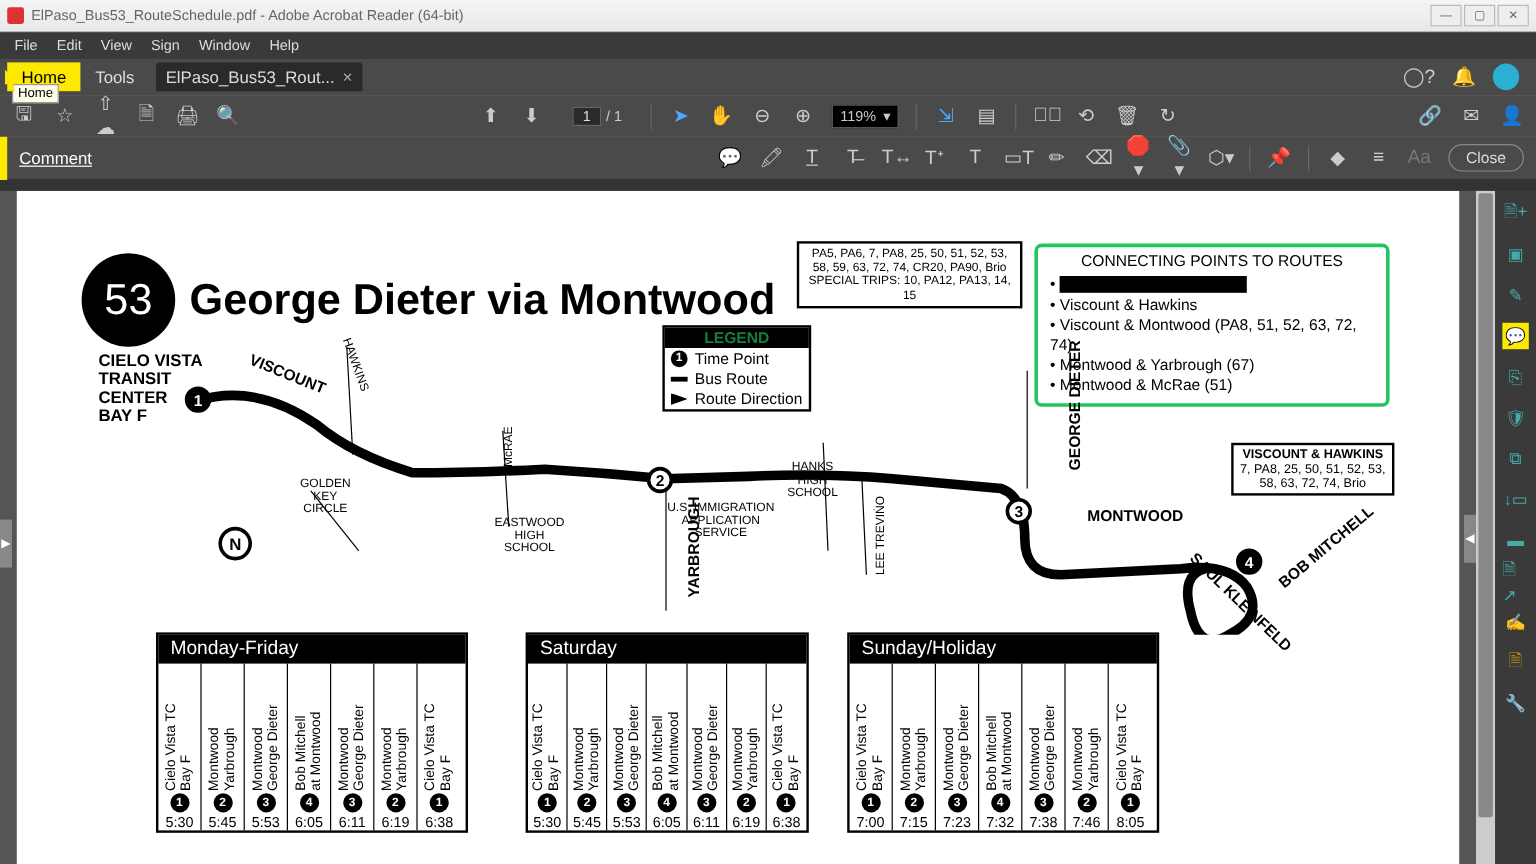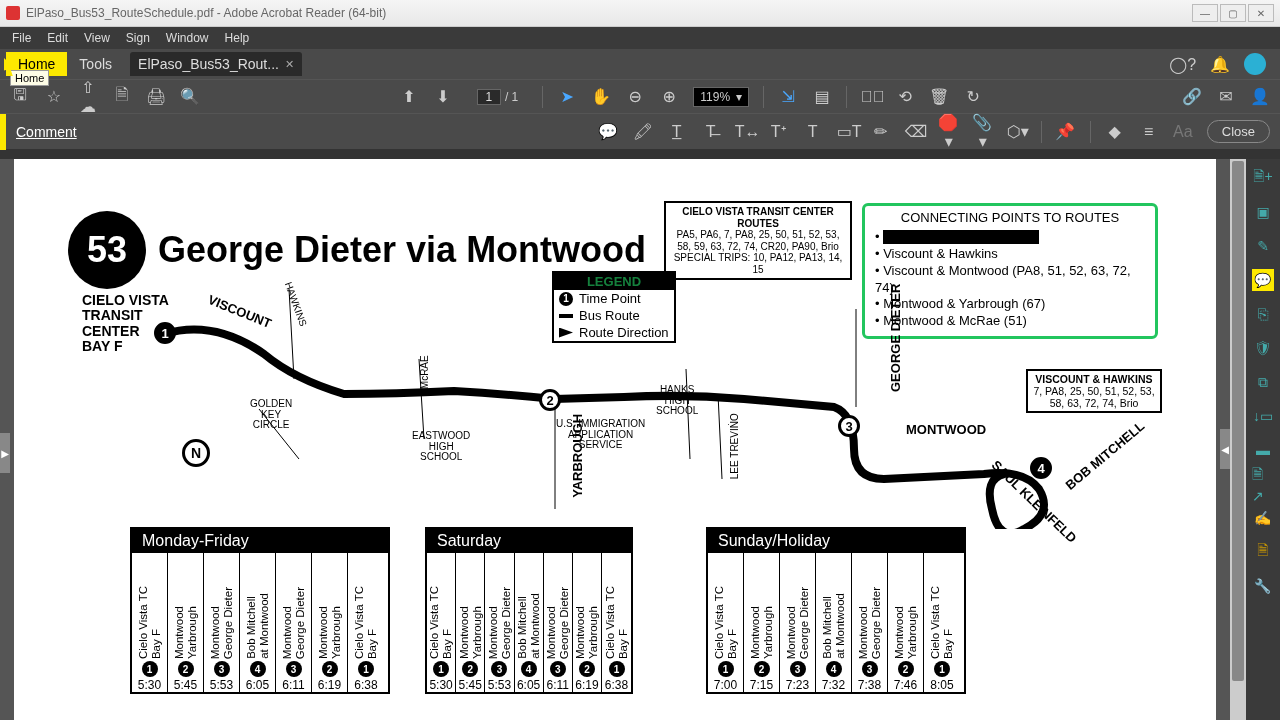--- a/index.html
+++ b/index.html
@@ -48,21 +48,21 @@
 
 .docwrap { position:absolute; top:159px; left:0; right:34px; bottom:0; background:#555; overflow:hidden; }
 .docwrap .scrollbar-v { position:absolute; right:0; top:0; width:16px; bottom:0; background:#ccc; }
 .docwrap .scrollbar-v .thumb { position:absolute; top:2px; left:2px; right:2px; height:520px; background:#888; border-radius:2px; }
 .collapse-handle { position:absolute; right:16px; top:270px; width:10px; height:40px; background:#888; display:flex; align-items:center; justify-content:center; color:#fff; font-size:10px; }
 .collapse-handle-l { position:absolute; left:0; top:274px; width:10px; height:40px; background:#888; display:flex; align-items:center; justify-content:center; color:#fff; font-size:10px; }
 .page { position:absolute; top:0; left:14px; right:30px; bottom:0; background:#fff; }
 
 
 .route-head { position:absolute; top:52px; left:54px; display:flex; align-items:center; gap:12px; }
-.route-circle { width:78px; height:78px; border-radius:50%; background:#000; color:#fff; font-weight:700; display:flex; align-items:center; justify-content:center; font-size:36px; }
+.route-circle { width:78px; height:78px; border-radius:50%; background:#000; color:#fff; font-weight:400; display:flex; align-items:center; justify-content:center; font-size:36px; }
 .route-title { font-size:36px; font-weight:700; font-family: "Arial Black", Arial; }
 
 .origin-lbl { position:absolute; top:134px; left:68px; font-size:14px; font-weight:700; line-height:1.1; }
 
 .legend-box { position:absolute; top:112px; left:538px; border:2px solid #000; background:#fff; width:124px; }
 .legend-head { background:#000; color:#15803d; text-align:center; font-size:13px; padding:1px 0; font-weight:600; }
 .legend-row { display:flex; align-items:center; gap:6px; padding:1px 5px; font-size:13px; }
 .legend-num { width:14px; height:14px; border-radius:50%; background:#000; color:#fff; font-size:10px; display:flex; align-items:center; justify-content:center; font-weight:700; }
 .legend-line { width:14px; height:4px; background:#000; }
 .legend-arr { width:14px; height:10px; background:#000; clip-path:polygon(0 0,100% 50%,0 100%); }
@@ -80,21 +80,21 @@
 .sched { position:absolute; top:368px; border:2px solid #000; background:#fff; }
 .sched-head { background:#000; color:#fff; font-size:16px; padding:3px 10px; }
 .sched-cols { display:flex; }
 .sched-col { width:36px; border-right:1px solid #000; display:flex; flex-direction:column; align-items:center; }
 .sched-col:last-child { border-right:none; }
 .sched-col .vh { height:106px; display:flex; align-items:flex-end; justify-content:center; }
 .sched-col .vh span { writing-mode:vertical-rl; transform:rotate(180deg); font-size:11.5px; white-space:nowrap; line-height:1.1; padding-bottom:4px; }
 .sched-col .tp { width:16px; height:16px; border-radius:50%; background:#000; color:#fff; font-size:10px; font-weight:700; display:flex; align-items:center; justify-content:center; margin:2px 0 0; }
 .sched-col .tm { font-size:12px; padding-top:1px; }
 .sched.s1 { left:116px; width:260px; }
-.sched.s2 { left:411px; width:208px; }
+.sched.s2 { left:424px; width:236px; }
 .sched.s3 { left:692px; width:260px; }
 
 
 .map-svg { position:absolute; top:120px; left:50px; width:1060px; height:250px; }
 .compass { position:absolute; top:280px; left:168px; width:28px; height:28px; border:3px solid #000; border-radius:50%; display:flex; align-items:center; justify-content:center; font-weight:700; font-size:14px; background:#fff; }
 .map-lbl { position:absolute; font-size:10px; line-height:1.05; text-align:center; }
 .map-lbl.big { font-size:13px; font-weight:600; }
 .timepoint-c { width:22px; height:22px; border-radius:50%; background:#fff; border:3px solid #000; color:#000; font-weight:700; font-size:13px; display:flex; align-items:center; justify-content:center; position:absolute; }
 .timepoint-c.inv { background:#000; color:#fff; }
 
@@ -247,21 +247,20 @@
           <div class="legend-line"></div>
           <span>Bus Route</span>
         </div>
       <div class="legend-row">
           <div class="legend-arr"></div>
           <span>Route Direction</span>
         </div>
     </div>
 
     <div class="cvtc-box">
-      <div style="font-weight:600">CIELO VISTA TRANSIT CENTER ROUTES</div>
       <div>PA5, PA6, 7, PA8, 25, 50, 51, 52, 53, 58, 59, 63, 72, 74, CR20, PA90, Brio</div>
       <div>SPECIAL TRIPS: 10, PA12, PA13, 14, 15</div>
     </div>
 
     <div class="conn-box">
       <div class="ct">CONNECTING POINTS TO ROUTES</div>
       <ul>
         <li><span class="blk"></span></li>
         <li>Viscount &amp; Hawkins</li>
         <li>Viscount &amp; Montwood (PA8, 51, 52, 63, 72, 74)</li>

